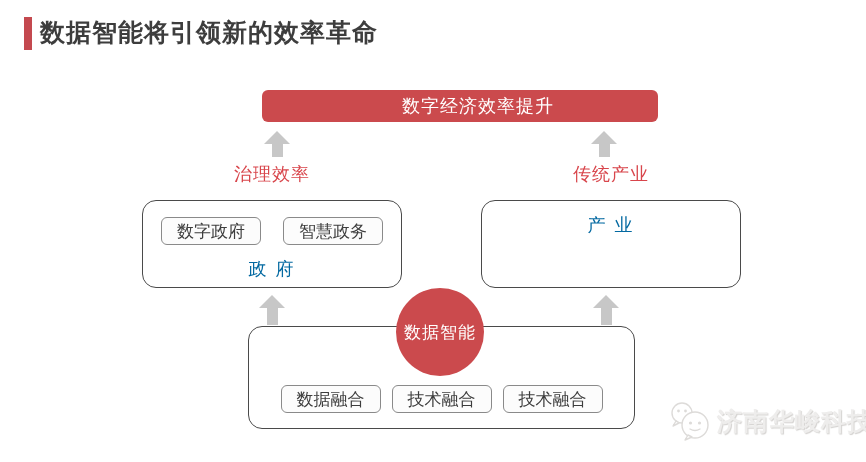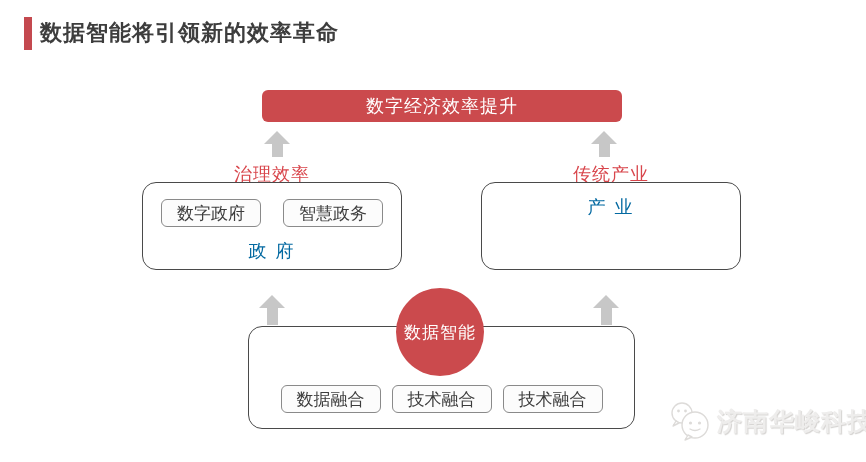--- a/index.html
+++ b/index.html
@@ -1,41 +1,41 @@
 <!DOCTYPE html>
 <html><head>
 <meta charset="utf-8">
 <style>
   html,body{margin:0;padding:0;background:#ffffff;}
   body{width:866px;height:462px;font-family:"Liberation Sans", sans-serif;}
   .stage{position:relative;width:866px;height:462px;background:#ffffff;overflow:hidden;}
 
   
   .title-bar{position:absolute;left:24px;top:17px;width:8px;height:33px;background:#c4494f;}
-  .page-title{position:absolute;left:40px;top:16px;font-size:22px;line-height:33px;color:#3d3d3d;font-weight:600;letter-spacing:1px;}
+  .page-title{position:absolute;left:40px;top:16px;font-size:25px;line-height:33px;color:#3d3d3d;font-weight:600;letter-spacing:1px;}
 
   
   .top-box{position:absolute;left:262px;top:90px;width:360px;height:32px;background:#cb4a4d;border-radius:6px;
-           color:#ffffff;font-size:18px;letter-spacing:1px;display:flex;align-items:center;justify-content:center;}
+           color:#ffffff;font-size:18px;letter-spacing:1px;display:flex;align-items:center;justify-content:center;padding-left:36px;}
 
   
   .arrow{position:absolute;width:26px;display:flex;flex-direction:column;align-items:center;}
   .arrow .head{width:0;height:0;border-left:13px solid transparent;border-right:13px solid transparent;border-bottom:13px solid #c7c7c7;}
   .arrow .shaft{width:11px;background:#c7c7c7;}
   .arrow.top{top:131px;} .arrow.top .shaft{height:13px;}
   .arrow.bottom{top:295px;} .arrow.bottom .shaft{height:17px;}
   .arrow.a-tl{left:264px;} .arrow.a-tr{left:591px;}
   .arrow.a-bl{left:259px;} .arrow.a-br{left:593px;}
 
   
   .eff-label{position:absolute;top:162px;width:260px;text-align:center;font-size:18px;color:#d8454b;letter-spacing:1px;}
   .eff-left{left:142px;} .eff-right{left:481px;}
 
   
-  .group-box{position:absolute;top:182px;width:260px;height:88px;box-sizing:border-box;
+  .group-box{position:absolute;top:200px;width:260px;height:88px;box-sizing:border-box;
              border:1.5px solid #4a4a4a;border-radius:14px;background:#ffffff;}
   .g-left{left:142px;} .g-right{left:481px;}
   .chip-row{display:flex;justify-content:center;gap:22px;margin-top:16px;}
   .chip{border:1px solid #8a8a8a;border-radius:6px;background:#fcfcfc;color:#3d3d3d;font-size:17px;
         height:28px;box-sizing:border-box;padding:0 15px;display:flex;align-items:center;white-space:nowrap;}
   .category{text-align:center;margin-top:12px;font-size:18px;color:#0369a1;letter-spacing:2px;}
 
   
   .bottom-box{position:absolute;left:248px;top:326px;width:387px;height:103px;box-sizing:border-box;
               border:1.5px solid #4a4a4a;border-radius:14px;background:#ffffff;}

